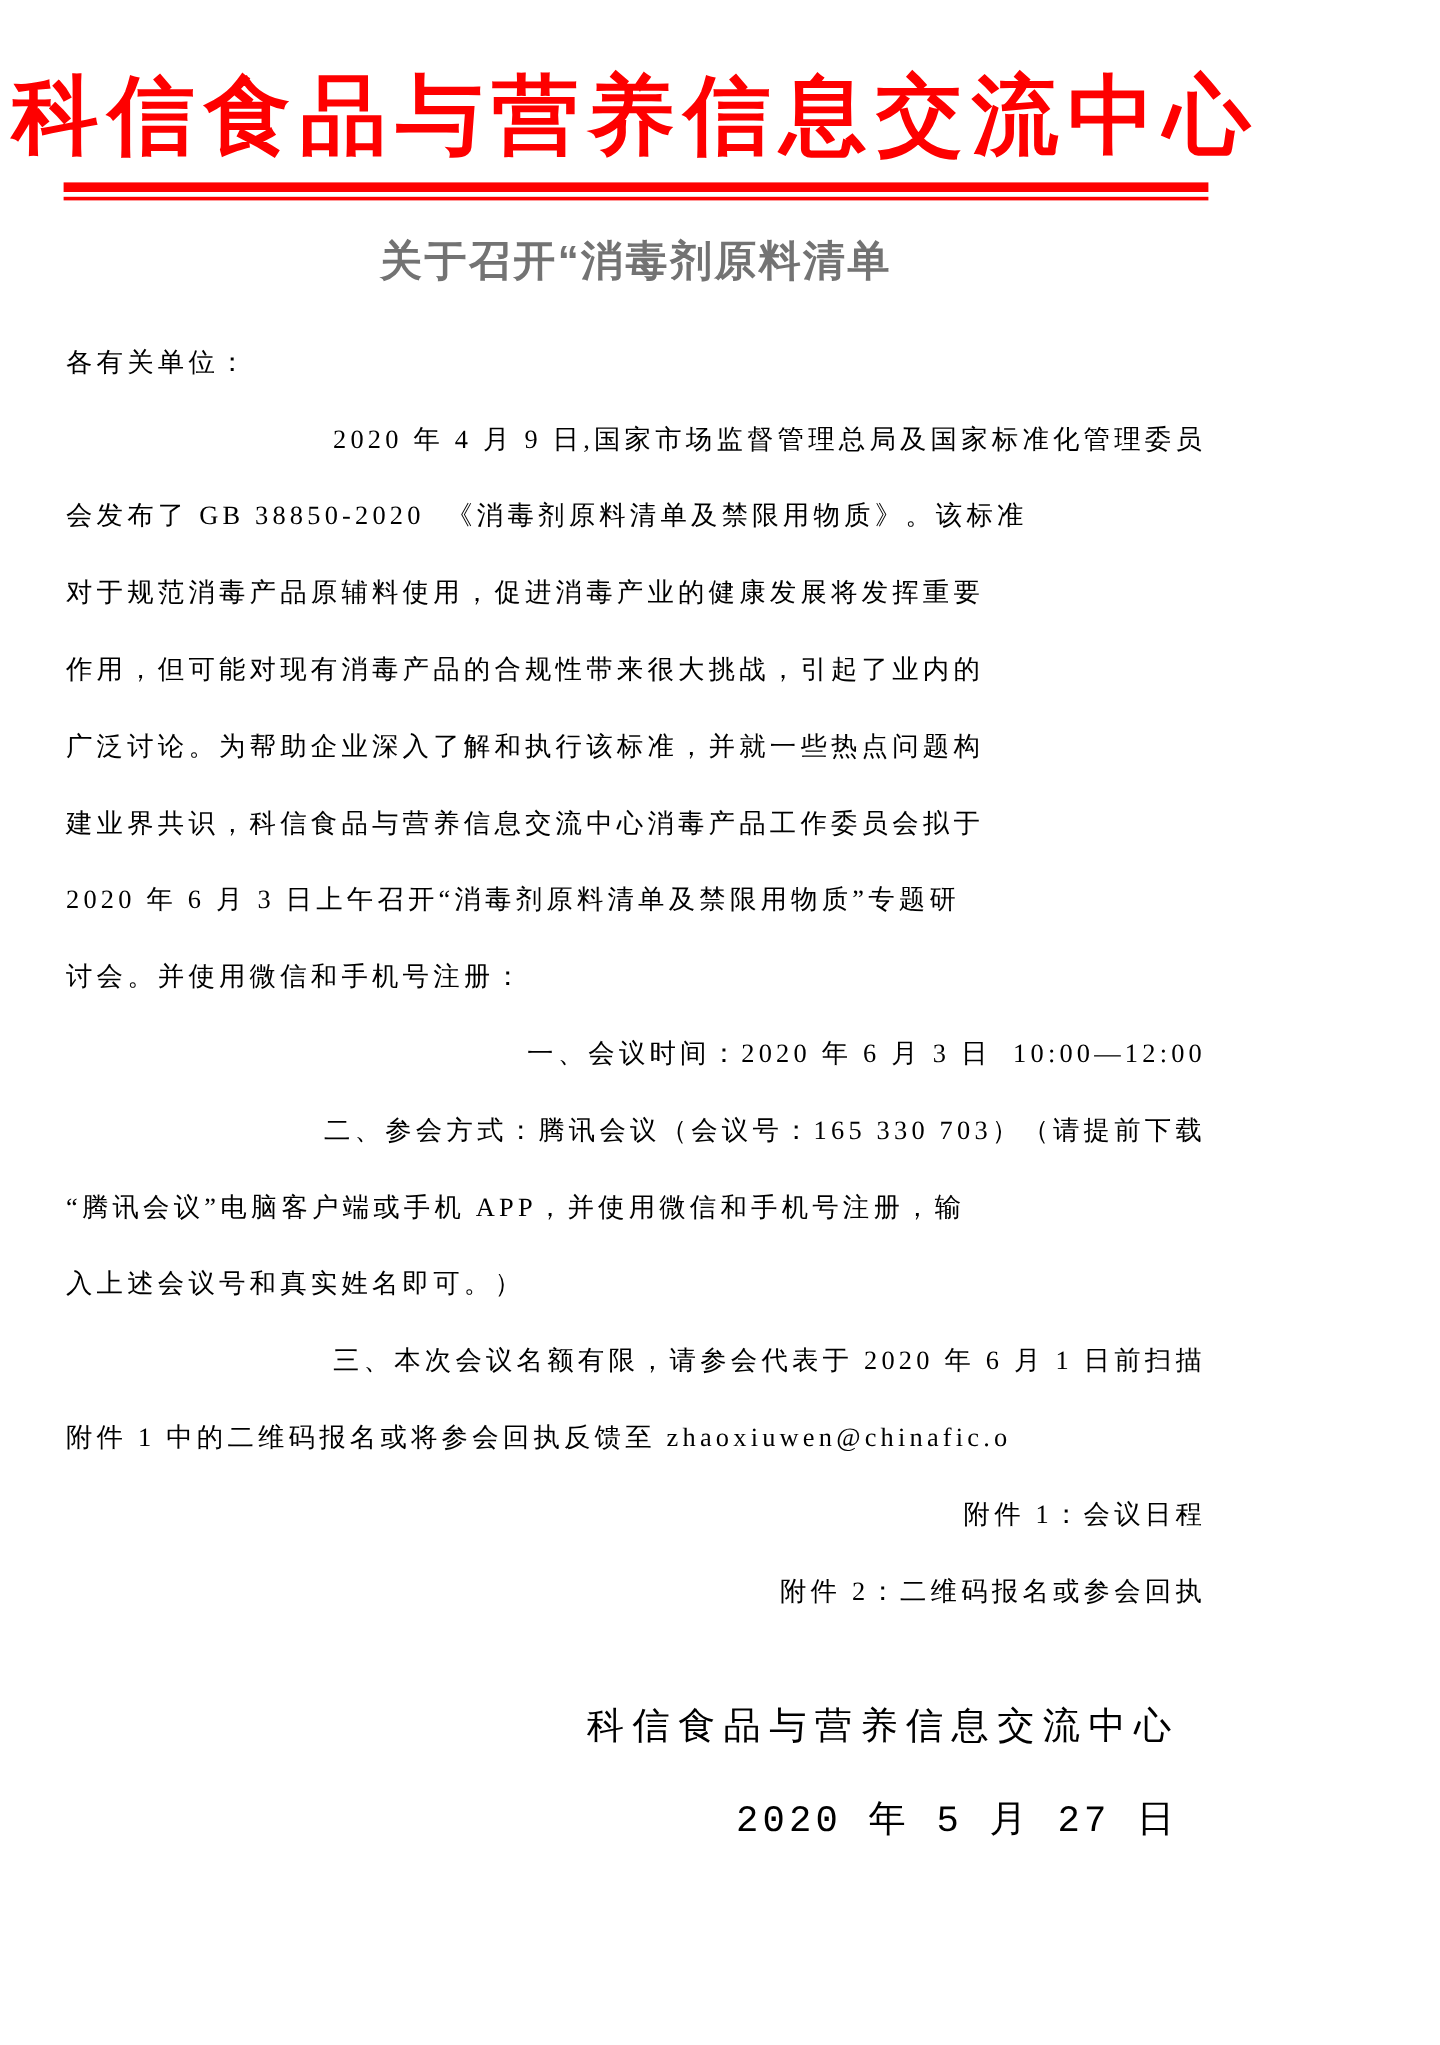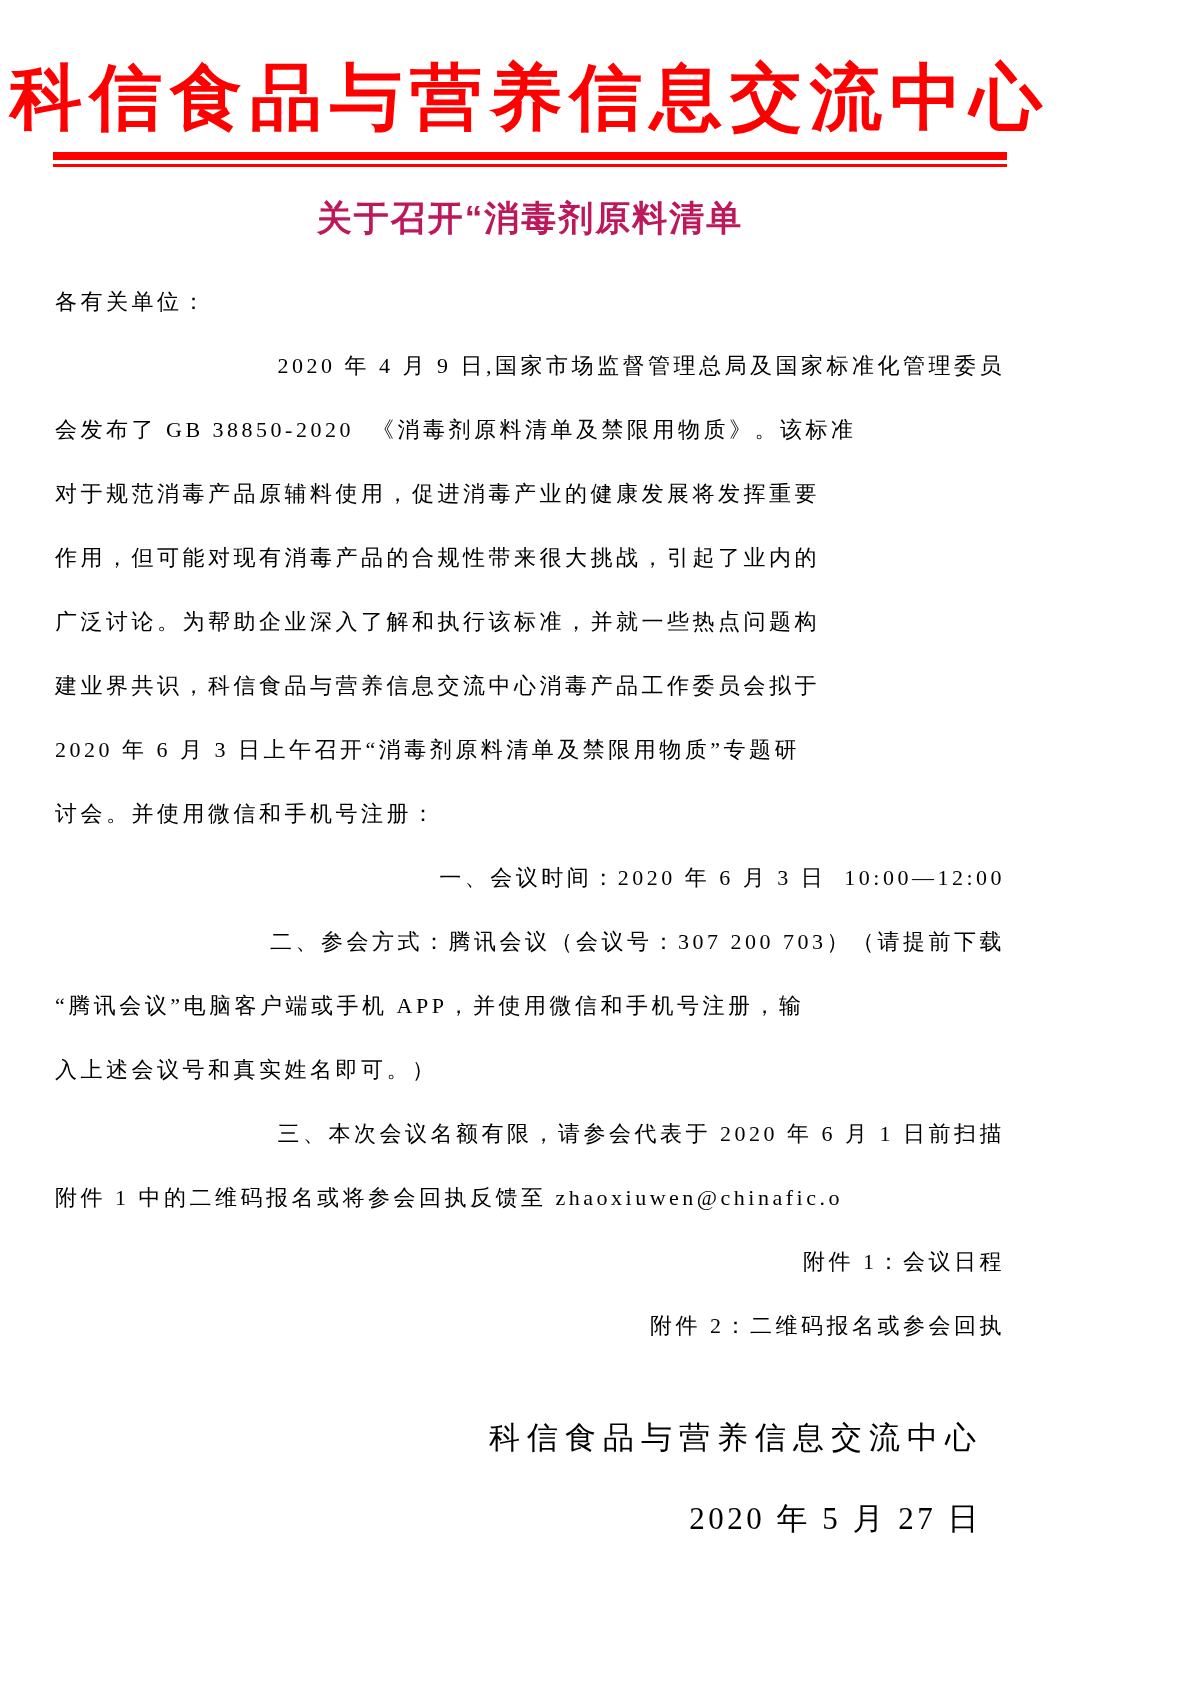--- a/index.html
+++ b/index.html
@@ -30,21 +30,21 @@
   .rule-thin  { height: 3px; background: #fe0000; }
   
   .doc-title {
     margin-top: 26px;
     text-align: center;
     font-family: "Liberation Sans", sans-serif;
     font-weight: bold;
     font-size: 35px;
     line-height: 50px;
     letter-spacing: 2px;
-    color: #be185d;
+    color: #737373;
   }
   .doc-title .t-line { white-space: pre; }
   
   .body-text {
     margin: 27px 55px 0 55px;
     font-size: 22px;
     line-height: 64px;
     letter-spacing: 3.5px;
   }
   .body-text .line { white-space: pre; }
@@ -60,20 +60,21 @@
     white-space: pre;
   }
   .sign-date {
     margin-top: 17px;
     padding-right: 78px;
     text-align: right;
     font-size: 31px;
     line-height: 64px;
     letter-spacing: 3.5px;
     white-space: pre;
+    font-family: Liberation Mono, monospace;
   }
 </style>
 </head>
 <body>
 
 <div class="page">
 
   <div class="org-header">科信食品与营养信息交流中心</div>
 
   <div class="rule-wrap">
@@ -90,21 +91,21 @@
     <div class="line">各有关单位：</div>
     <div class="line indent">2020 年 4 月 9 日,国家市场监督管理总局及国家标准化管理委员</div>
     <div class="line">会发布了 GB 38850-2020  《消毒剂原料清单及禁限用物质》。该标准</div>
     <div class="line">对于规范消毒产品原辅料使用，促进消毒产业的健康发展将发挥重要</div>
     <div class="line">作用，但可能对现有消毒产品的合规性带来很大挑战，引起了业内的</div>
     <div class="line">广泛讨论。为帮助企业深入了解和执行该标准，并就一些热点问题构</div>
     <div class="line">建业界共识，科信食品与营养信息交流中心消毒产品工作委员会拟于</div>
     <div class="line">2020 年 6 月 3 日上午召开“消毒剂原料清单及禁限用物质”专题研</div>
     <div class="line">讨会。并使用微信和手机号注册：</div>
     <div class="line indent">一、会议时间：2020 年 6 月 3 日  10:00—12:00</div>
-    <div class="line indent">二、参会方式：腾讯会议（会议号：307 200 703）（请提前下载</div>
+    <div class="line indent">二、参会方式：腾讯会议（会议号：165 330 703）（请提前下载</div>
     <div class="line">“腾讯会议”电脑客户端或手机 APP，并使用微信和手机号注册，输</div>
     <div class="line">入上述会议号和真实姓名即可。）</div>
     <div class="line indent">三、本次会议名额有限，请参会代表于 2020 年 6 月 1 日前扫描</div>
     <div class="line">附件 1 中的二维码报名或将参会回执反馈至 zhaoxiuwen@chinafic.o</div>
     <div class="line indent">附件 1：会议日程</div>
     <div class="line indent">附件 2：二维码报名或参会回执</div>
   </div>
 
   <div class="sign-org">科信食品与营养信息交流中心</div>
 

